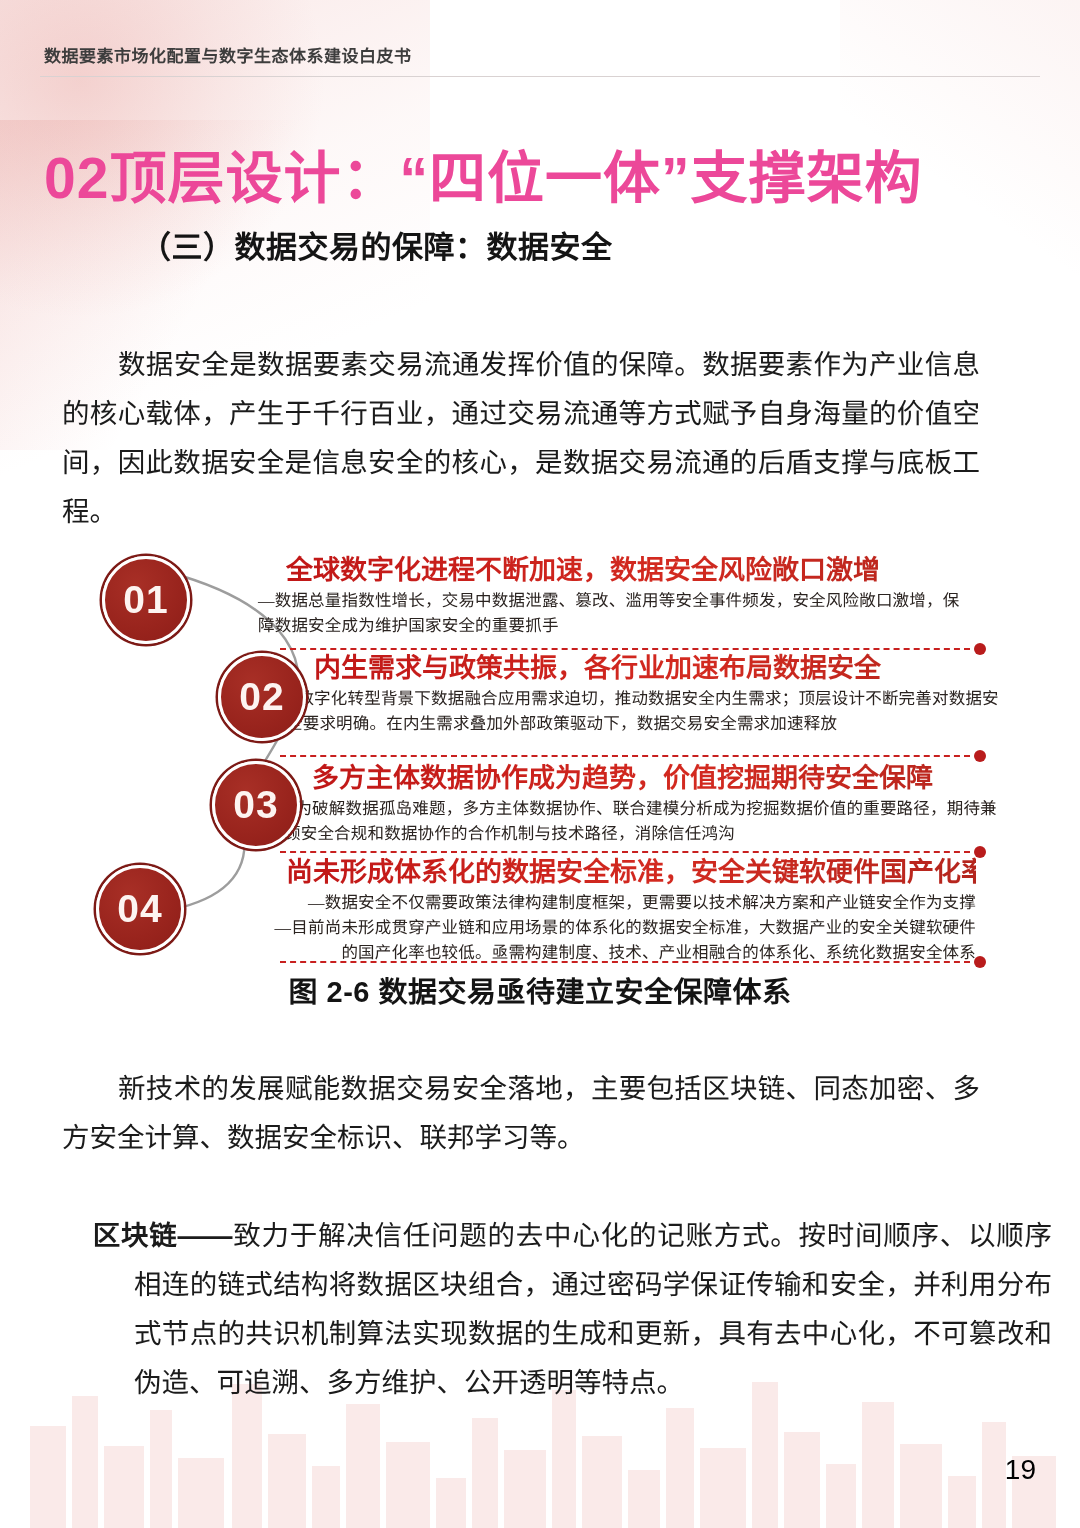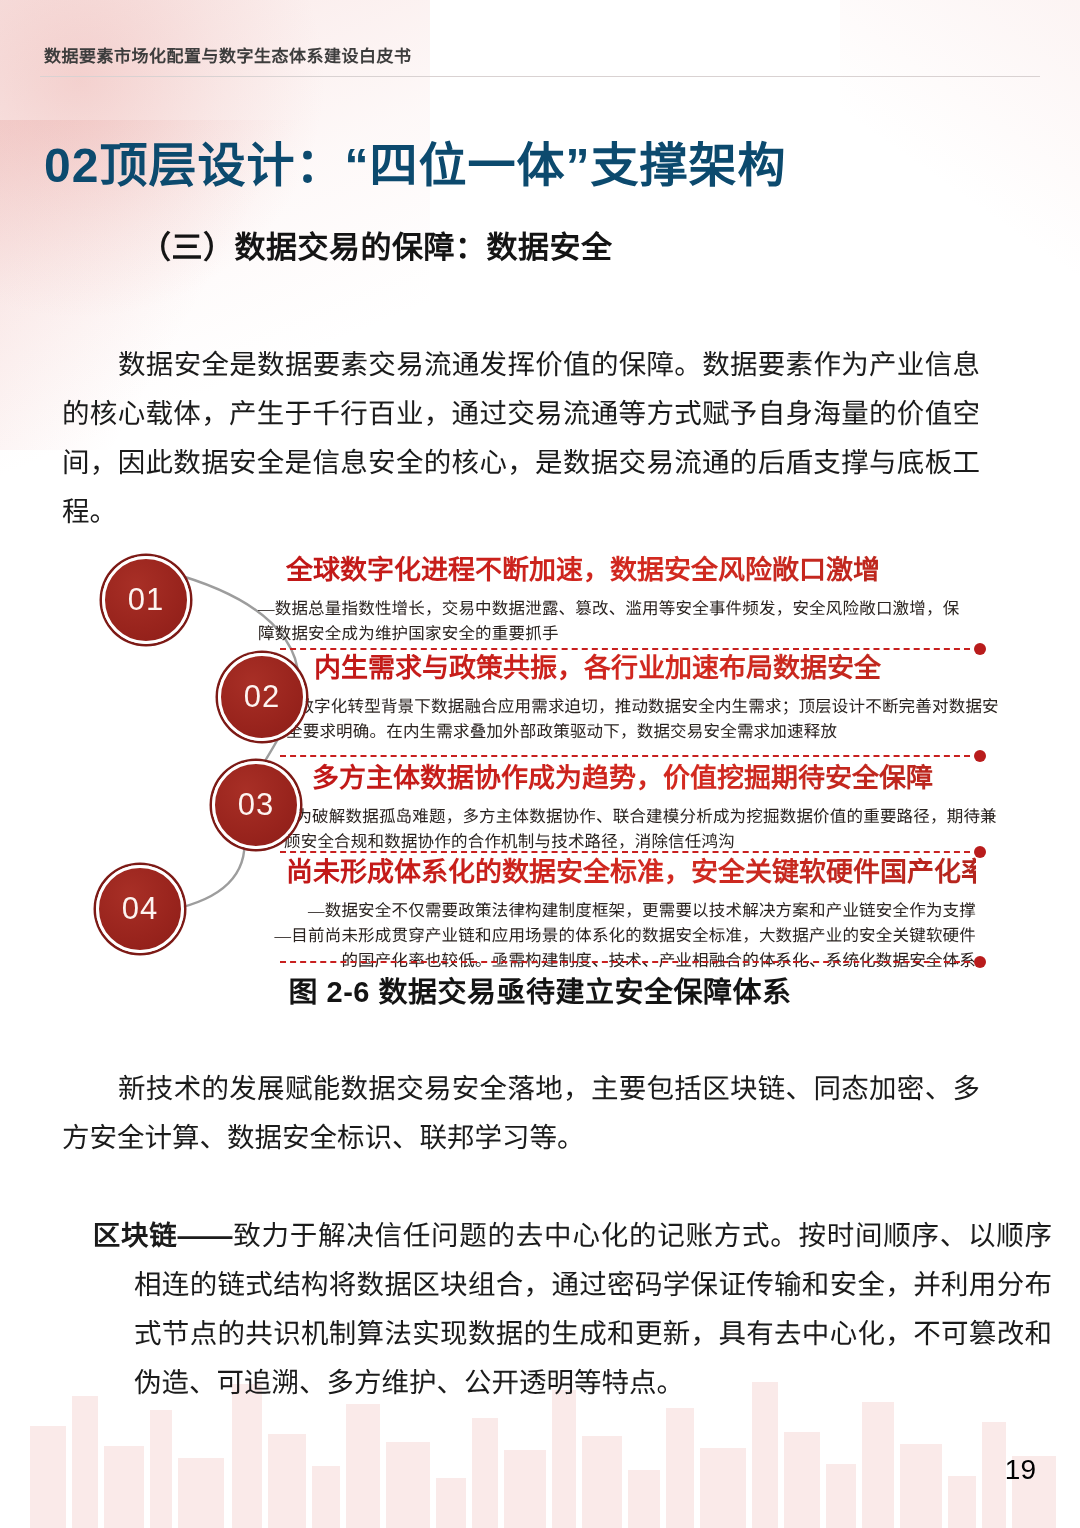--- a/index.html
+++ b/index.html
@@ -63,23 +63,23 @@
     position: absolute;
     left: 40px; top: 76px;
     width: 1000px; height: 1px;
     background: #d9d2d2;
   }
 
   
   .chapter-title {
     position: absolute;
     left: 44px; top: 94px;
-    font-size: 48px;
+    font-size: 57px;
     font-weight: 900;
-    color: #0c4a6e;
+    color: #ec4899;
     letter-spacing: 1px;
     white-space: nowrap;
     text-align: right;
   }
   .section-title {
     position: absolute;
     left: 140px; top: 196px;
     font-size: 31px;
     font-weight: 900;
     color: #141414;
@@ -140,22 +140,22 @@
     pointer-events: none;
   }
   .badge {
     position: absolute;
     width: 82px; height: 82px;
     border-radius: 50%;
     background: radial-gradient(circle at 38% 32%, #a82f26 0%, #99241d 58%, #8d1d18 100%);
     border: 3px solid #ffffff;
     box-shadow: 0 0 0 2.5px #7d1a16;
     color: #fdf4f1;
-    font-size: 31px;
-    font-weight: 400;
+    font-size: 39px;
+    font-weight: 700;
     display: flex;
     align-items: center;
     justify-content: center;
     letter-spacing: 1px;
     z-index: 4;
   }
   .badge-01 { left: 14px;  top: 8px; }
   .badge-02 { left: 130px; top: 105px; }
   .badge-03 { left: 124px; top: 213px; }
   .badge-04 { left: 8px;   top: 317px; }
@@ -170,21 +170,21 @@
     color: #cc1d1d;
     letter-spacing: 0px;
     white-space: nowrap;
     background: linear-gradient(92deg, #c01717 0%, #d32a20 55%, #b4251d 100%);
     -webkit-background-clip: text;
     background-clip: text;
     margin-left: 28px;
     -webkit-text-fill-color: transparent;
   }
   .item-body {
-    margin-top: 9px;
+    margin-top: 1px;
     font-family: "Liberation Serif", "DejaVu Serif", serif;
     font-size: 16.5px;
     line-height: 25px;
     color: #2a2320;
     letter-spacing: 0.2px;
   }
   .item-1 { left: 170px; top: 0px; }
   .item-2 { left: 198px; top: 98px; }
   .item-3 { left: 196px; top: 208px; }
   .item-4 { left: 170px; top: 302px; }

